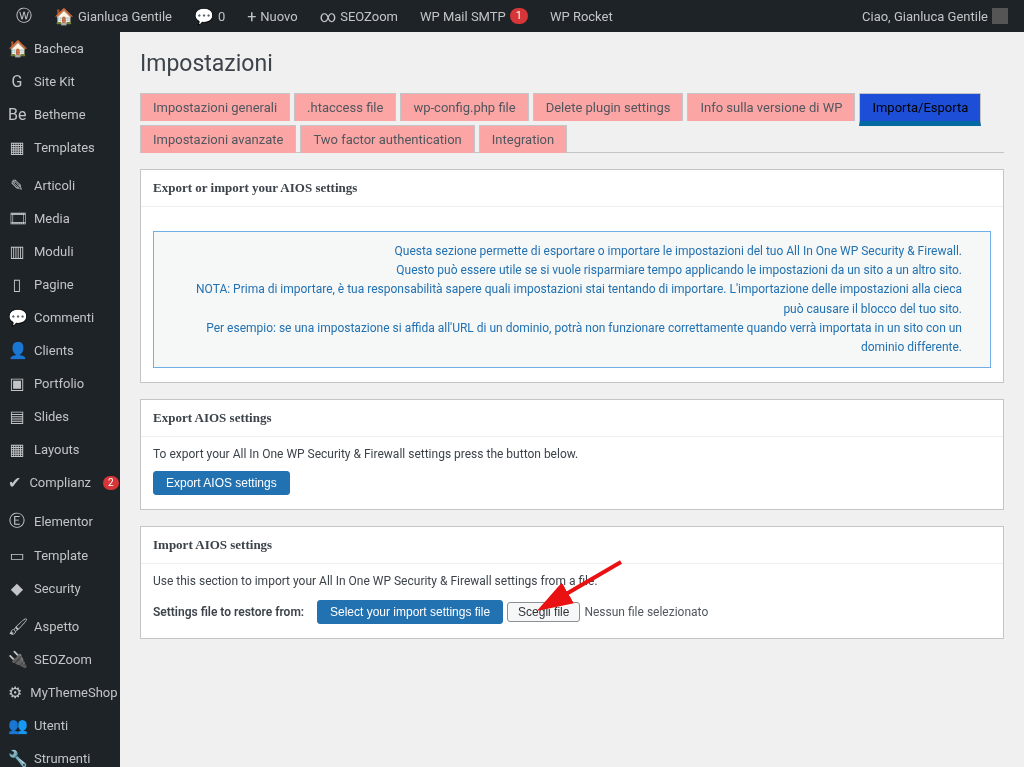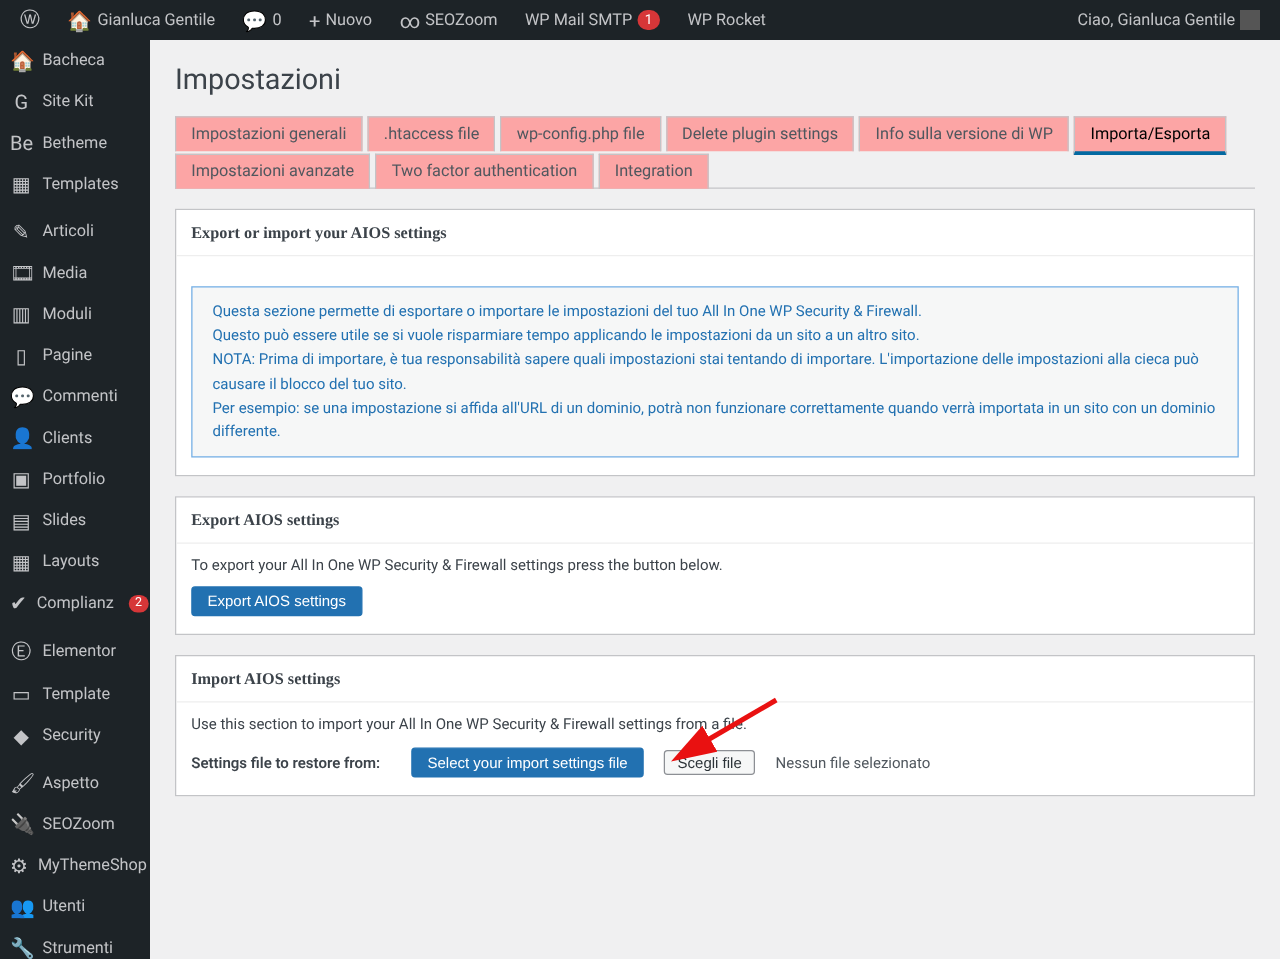--- a/index.html
+++ b/index.html
@@ -20,32 +20,32 @@
 .s-icon { width: 18px; font-size: 16px; text-align: center; }
 .mini-badge { background: #d63638; color: #fff; border-radius: 9px; font-size: 10px; padding: 0 5px; margin-left: 4px; line-height: 14px; }
 
 
 .main { margin-left: 120px; padding: 10px 20px 40px; }
 h1 { font-size: 23px; font-weight: 400; margin: 8px 0 16px; }
 
 
 .nav-tab-wrapper { border-bottom: 1px solid #c3c4c7; margin-bottom: 0; padding-top: 0; }
 .nav-tab { display: inline-block; background: #fca5a5; border: 1px solid #c3c4c7; border-bottom: none; padding: 6px 12px; margin: 0 4px -1px 0; font-size: 13px; color: #50575e; cursor: pointer; }
-.nav-tab.active { background: #fca5a5; border-bottom: 3px solid #0369a1; color: #000; }
+.nav-tab.active { background: #1d4ed8; border-bottom: 5px solid #0369a1; color: #000; }
 
 
 .postbox { background: #fff; border: 1px solid #c3c4c7; margin-top: 16px; }
 .postbox h3 { font-size: 13px; font-weight: 600; padding: 10px 12px; border-bottom: 1px solid #eee; font-family: Liberation Serif, serif; }
 .postbox .inside { padding: 10px 12px 14px; }
-.notice-blue { border: 1px solid #72aee6; background: #f6f7f7; padding: 10px 16px; margin-top: 14px; font-size: 12px; line-height: 1.6; color: #2271b1; }
+.notice-blue { border: 1px solid #72aee6; background: #f6f7f7; padding: 10px 28px; margin-top: 14px; font-size: 12px; line-height: 1.6; color: #2271b1; text-align: right; }
 .notice-blue p { margin: 0; }
 
 .button-primary { background: #2271b1; border: 1px solid #2271b1; color: #fff; padding: 4px 12px; font-size: 12px; border-radius: 3px; cursor: pointer; }
 .button-secondary { background: #f6f7f7; border: 1px solid #8c8f94; color: #2c3338; padding: 2px 10px; font-size: 12px; border-radius: 3px; cursor: pointer; text-align: center; }
-.form-row { display: flex; align-items: center; gap: 16px; margin-top: 12px; }
+.form-row { display: flex; align-items: center; gap: 4px; margin-top: 12px; }
 .form-label { font-weight: 600; font-size: 12px; min-width: 160px; }
 .file-status { font-size: 12px; color: #50575e; }
 
 
 .arrow { position: absolute; pointer-events: none; }
 .arrow svg { overflow: visible; }
 .file-area { position: relative; }
 .avatar { width: 16px; height: 16px; background: #555; display: inline-block; }
 </style>
 </head>

